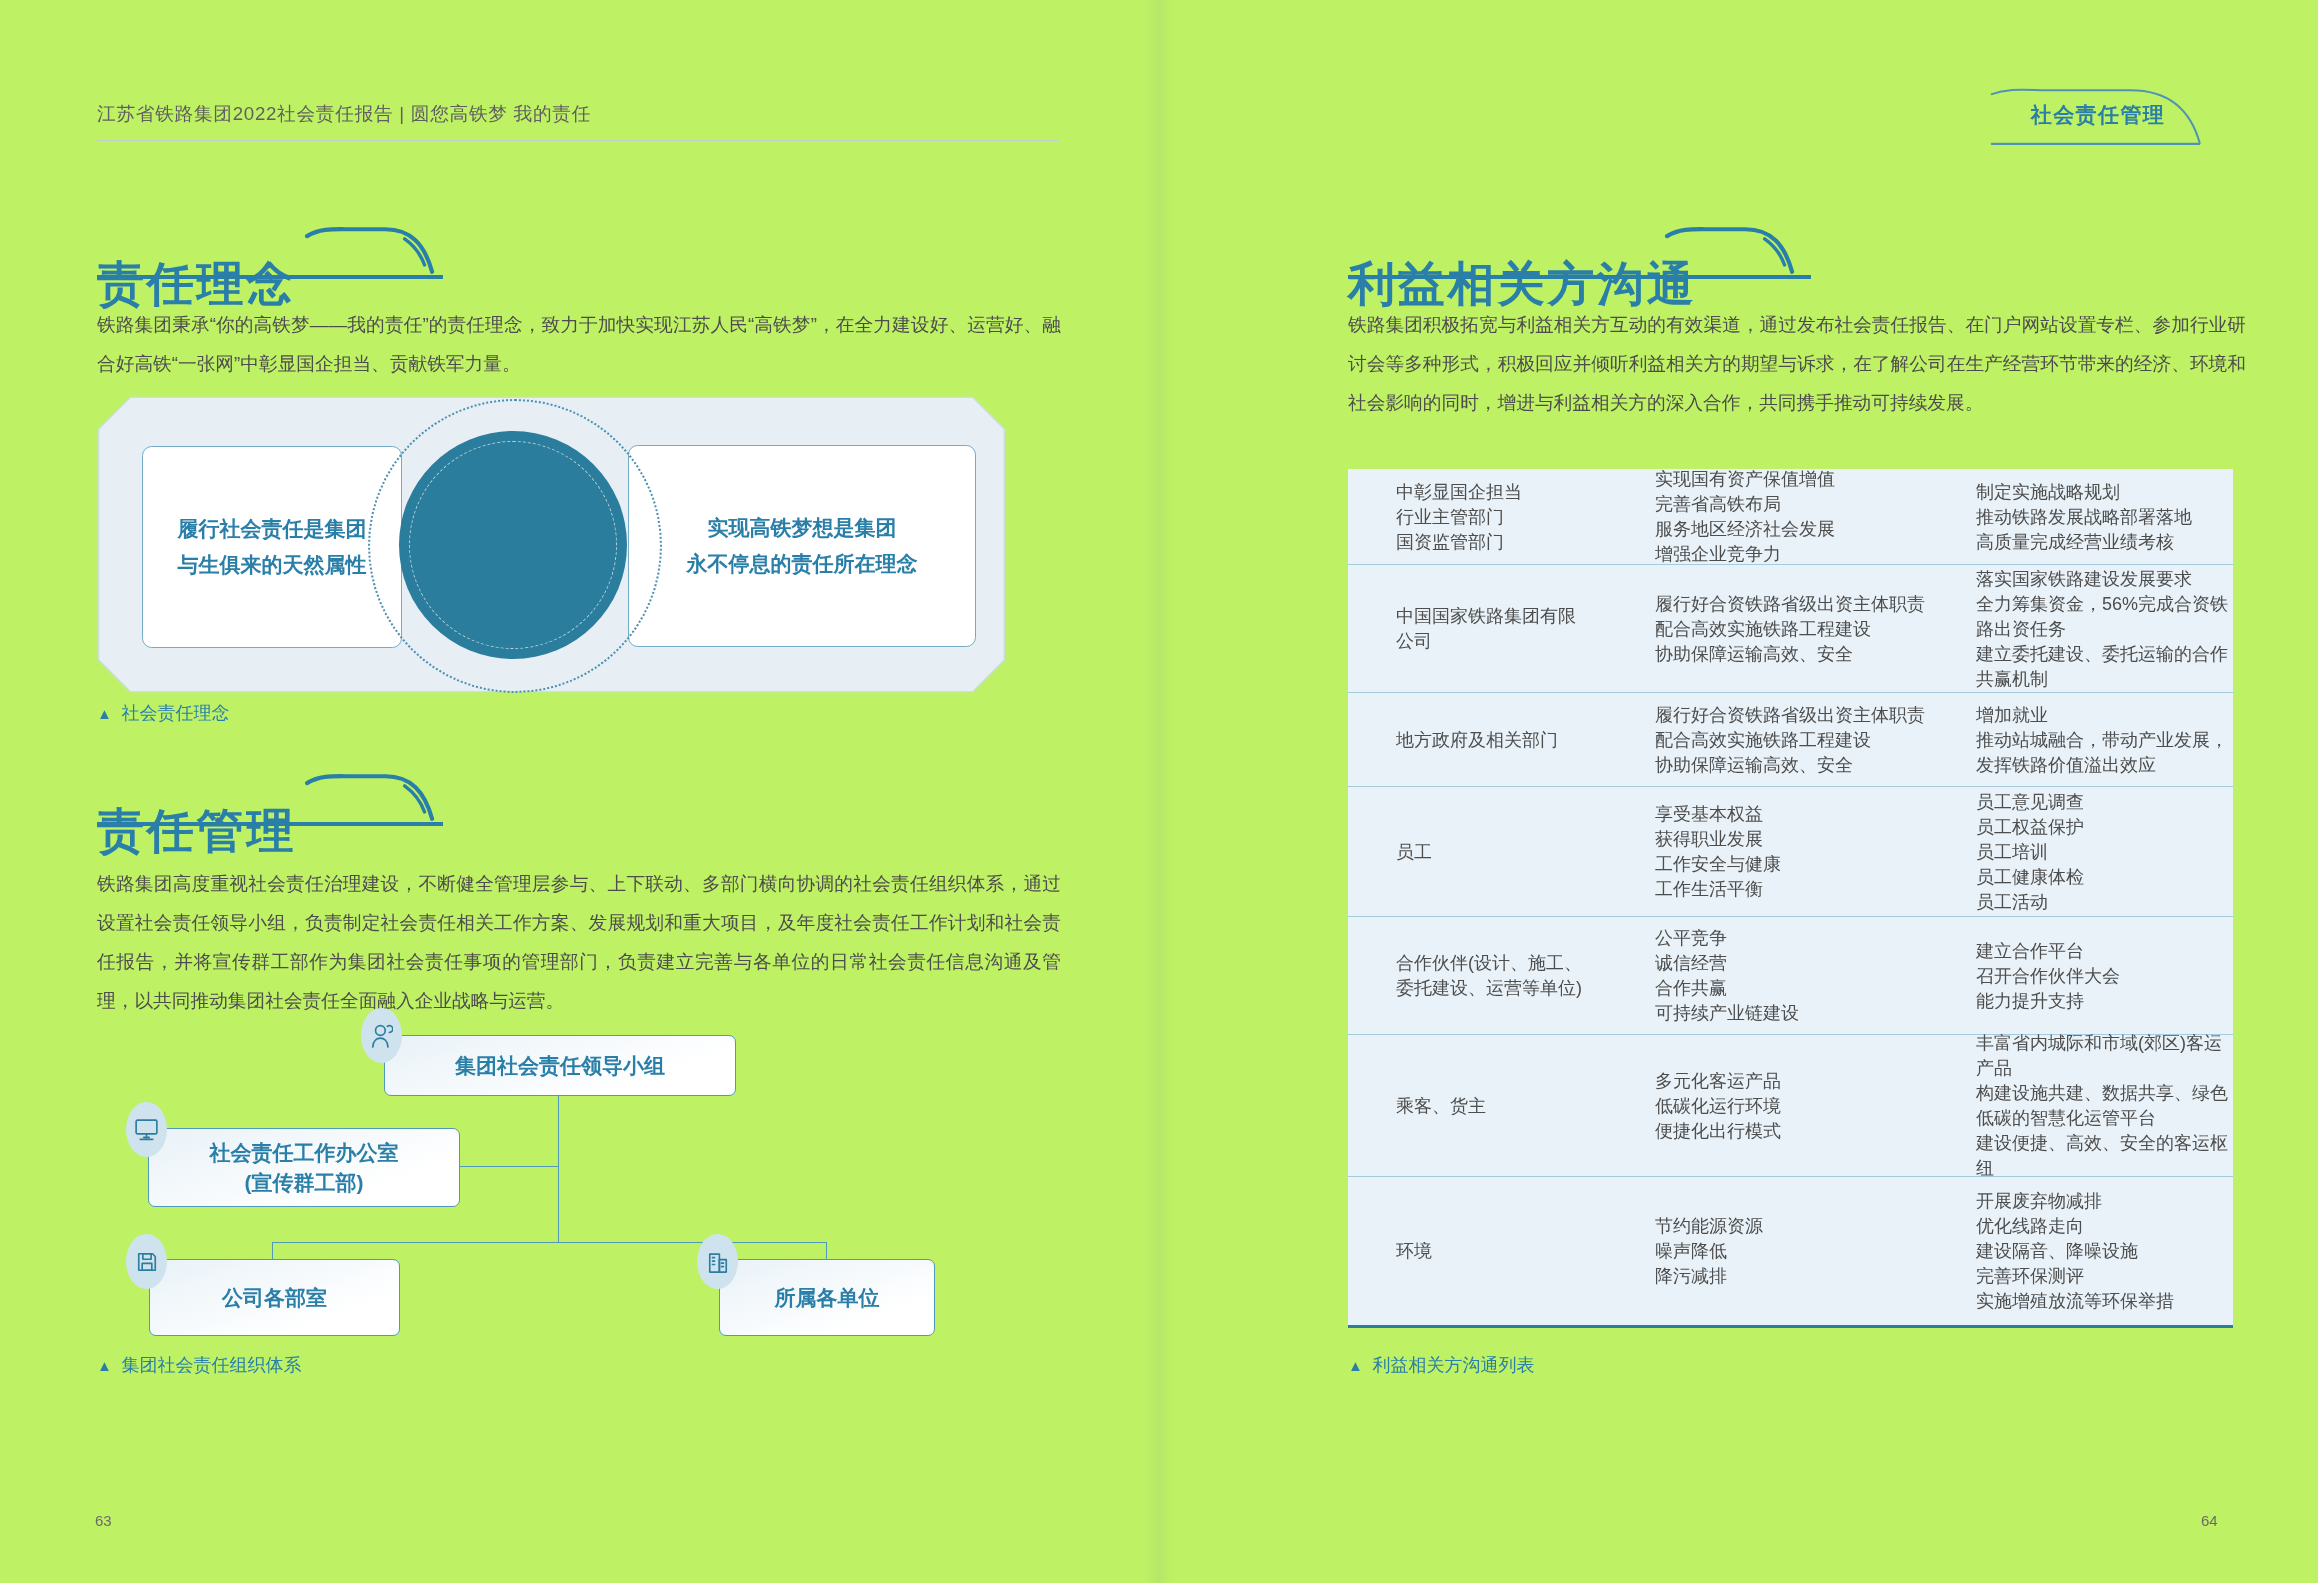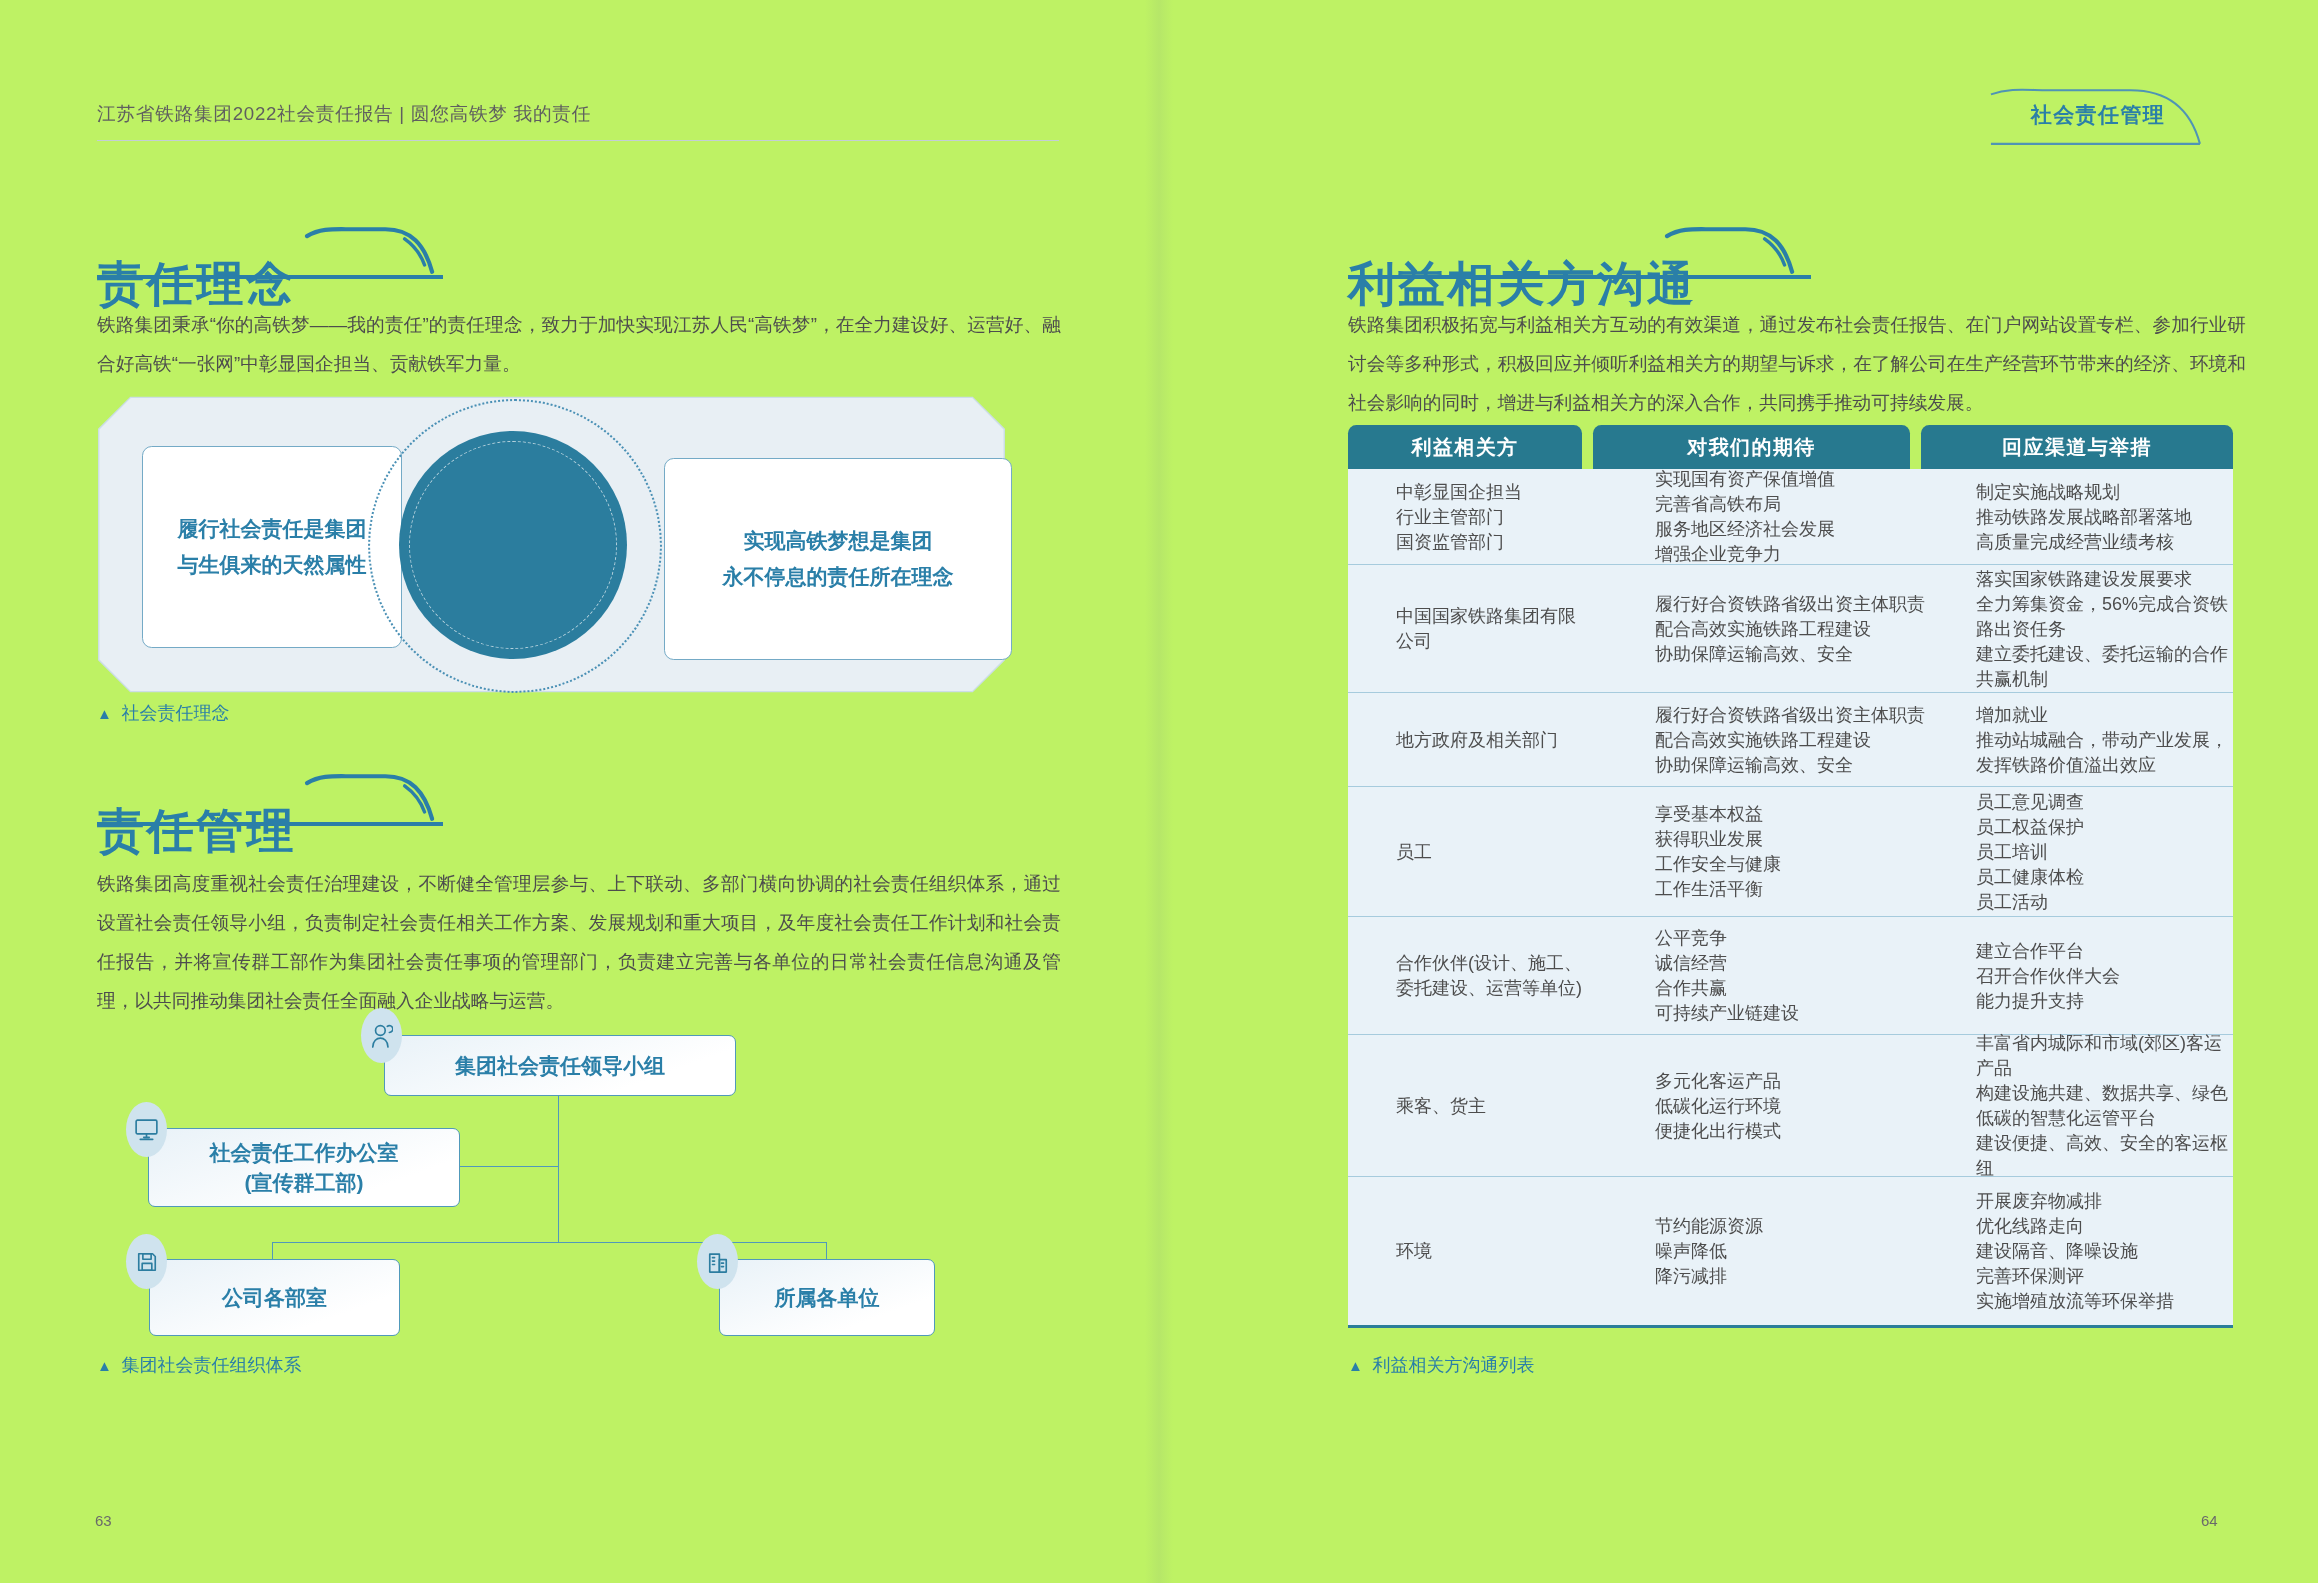--- a/index.html
+++ b/index.html
@@ -89,21 +89,21 @@
 
   <svg class="abs" style="left:97px;top:396px;" width="909" height="297" viewBox="0 0 1315 430">
     <polygon points="48,2 1267,2 1313,48 1313,382 1267,428 48,428 2,382 2,48" fill="#e8eff4" stroke="#ccdde8" stroke-width="2"></polygon>
   </svg>
   <div class="abs diag-box" style="left:142px;top:446px;width:258px;height:200px;">
     <div class="diag-box-text">
       <div>履行社会责任是集团</div>
       <div>与生俱来的天然属性</div>
     </div>
   </div>
-  <div class="abs diag-box" style="left:628px;top:458px;width:346px;height:200px;margin-left:36px;">
+  <div class="abs diag-box" style="left:628px;top:445px;width:346px;height:200px;">
     <div class="diag-box-text">
       <div>实现高铁梦想是集团</div>
       <div>永不停息的责任所在理念</div>
     </div>
   </div>
   <div class="abs circle-dotted" style="left:368px;top:399px;width:290px;height:290px;"></div>
   <div class="abs circle-solid" style="left:399px;top:431px;width:228px;height:228px;">
     <div class="circle-dashed" style="position:absolute;left:9.7px;top:9.7px;right:9.7px;bottom:9.7px;"></div>
   </div>
   <div class="abs caption" style="left:97px;top:701px;">
@@ -181,27 +181,20 @@
 
   <div class="abs sec-title" style="left:1348px;top:216px;">利益相关方沟通</div>
   <svg class="abs train-svg" style="left:1664px;top:221px;" width="138" height="55" viewBox="0 0 200 80">
     <path d="M4 22 C 24 10 44 12 70 12 L 118 12 C 155 12 175 34 186 74" fill="none" stroke="#2a7fa8" stroke-width="6" stroke-linecap="round"></path>
     <path d="M146 26 C 160 36 170 50 175 64" fill="none" stroke="#2a7fa8" stroke-width="5" stroke-linecap="round"></path>
   </svg>
   <div class="abs title-rule" style="left:1348px;top:275px;width:463px;"></div>
 
   <div class="abs para" style="left:1348px;top:305px;width:898px;">铁路集团积极拓宽与利益相关方互动的有效渠道，通过发布社会责任报告、在门户网站设置专栏、参加行业研讨会等多种形式，积极回应并倾听利益相关方的期望与诉求，在了解公司在生产经营环节带来的经济、环境和社会影响的同时，增进与利益相关方的深入合作，共同携手推动可持续发展。</div>
 
-  <div class="abs tbl-header">
-    <div class="th-cell" style="width:234px;">利益相关方</div>
-    <div class="th-gap"></div>
-    <div class="th-cell" style="width:317px;">对我们的期待</div>
-    <div class="th-gap"></div>
-    <div class="th-cell" style="width:312px;">回应渠道与举措</div>
-  </div>
   <div class="abs tbl-body">
       <div class="trow" style="height: 95px;">
         <div class="tcell c1">
           <div>中彰显国企担当</div>
           <div>行业主管部门</div>
           <div>国资监管部门</div>
         </div>
         <div class="tcell c2">
           <div>实现国有资产保值增值</div>
           <div>完善省高铁布局</div>

